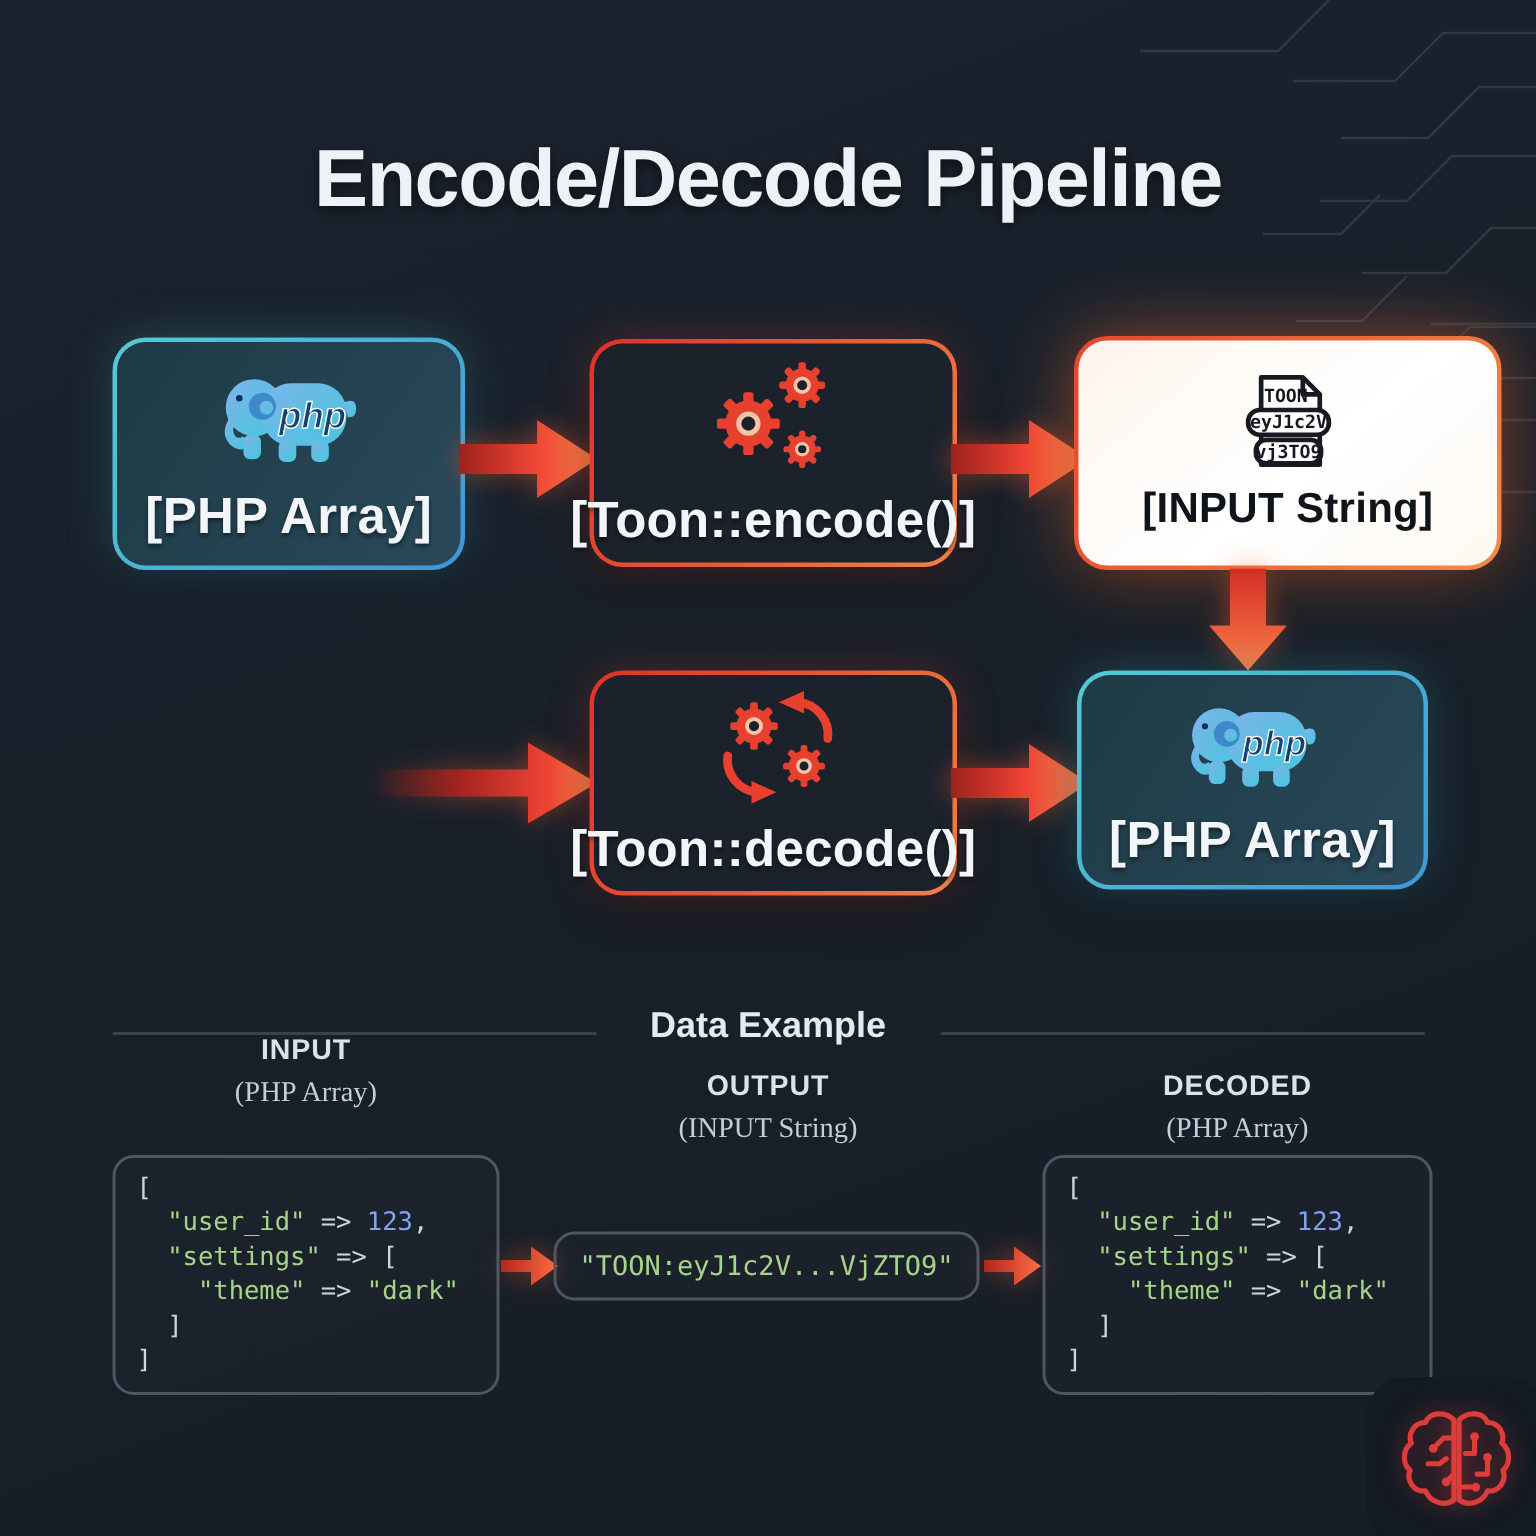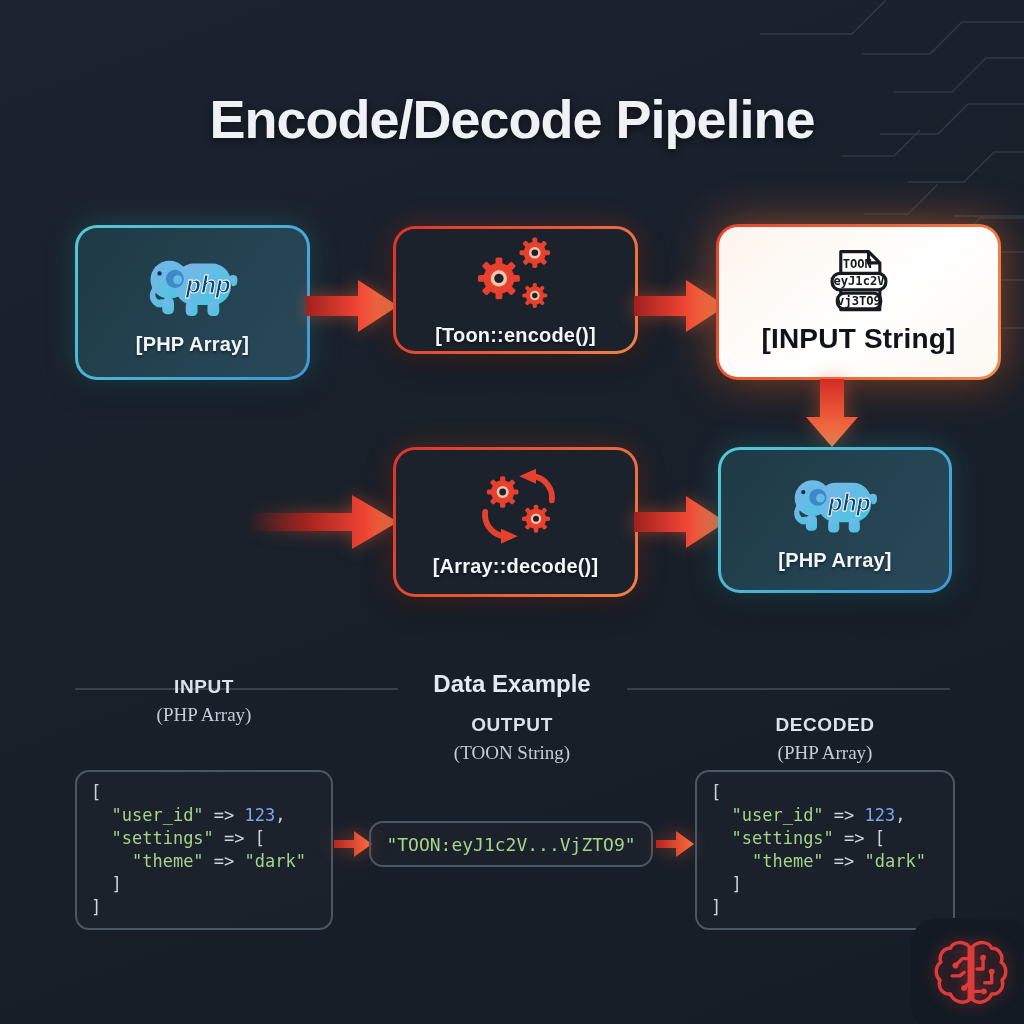--- a/index.html
+++ b/index.html
@@ -24,21 +24,21 @@
   .teal  { background:linear-gradient(135deg,#54cbd3 0%, #3e97d8 100%);
            box-shadow:0 0 30px rgba(70,190,205,0.28), 0 10px 28px rgba(0,0,0,0.35); }
   .teal .inner { background:linear-gradient(125deg,#1e3a45 0%, #29495a 100%); }
   .redb  { background:linear-gradient(120deg,#df3226 0%, #f08146 100%);
            box-shadow:0 0 28px rgba(235,80,45,0.25), 0 10px 28px rgba(0,0,0,0.35); }
   .redb .inner { background:#1b222c; }
   .light { background:linear-gradient(120deg,#e6452c 0%, #f28a4b 100%);
            box-shadow:0 0 44px rgba(255,120,60,0.5), 0 10px 28px rgba(0,0,0,0.3); }
   .light .inner { background:linear-gradient(140deg,#fdf5ec 0%, #ffffff 55%, #fdf8f1 100%); }
 
-  .node-label { font-size:20px; font-weight:bold; color:#f2f5f9; letter-spacing:0.2px;
+  .node-label { font-size:34px; font-weight:bold; color:#f2f5f9; letter-spacing:0.2px;
                 text-shadow:0 2px 3px rgba(0,0,0,0.45); }
   .light .node-label { color:#0f141b; font-size:28px; text-shadow:none; }
 
   .arrow { position:absolute; filter:drop-shadow(0 0 9px rgba(250,90,45,0.45)); }
 
   .section-heading {
     position:absolute; left:0; right:0; top:670px; text-align:center;
     font-size:24px; font-weight:bold; color:#e4eaf1;
   }
   .divider { position:absolute; top:688px; height:2px; background:#39424d; border-radius:2px; }
@@ -120,21 +120,21 @@
     <defs>
         <linearGradient id="ag1" x1="0" y1="0" x2="1" y2="0">
       <stop offset="0" stop-color="#9e211d"></stop>
           <stop offset="0.55" stop-color="#ef4434"></stop>
       <stop offset="1" stop-color="#ff8a4e"></stop>
         </linearGradient>
       </defs>
     <polygon points="0,24 52,24 52,8 92,34 52,60 52,44 0,44" fill="url(#ag1)"></polygon>
   </svg>
 
-  <div class="nodebox redb" style="left:393px;top:226px;width:245px;height:128px;">
+  <div class="nodebox redb" style="left:393px;top:226px;width:245px;height:152px;">
     <div class="inner">
       <svg viewBox="0 0 112 96" width="98" height="82">
         <g fill="#e8402e">
           <g transform="translate(36,52)">
             <rect x="-4" y="-24.5" width="8" height="49" rx="2"></rect>
             <rect x="-4" y="-24.5" width="8" height="49" rx="2" transform="rotate(45)"></rect>
             <rect x="-4" y="-24.5" width="8" height="49" rx="2" transform="rotate(90)"></rect>
             <rect x="-4" y="-24.5" width="8" height="49" rx="2" transform="rotate(135)"></rect>
           </g>
           <circle cx="36" cy="52" r="18"></circle>
@@ -237,21 +237,21 @@
           <polygon points="84,2 64,11 84,20"></polygon>
           <polygon points="42,74 62,83 42,92"></polygon>
         </g>
         <path d="M103,40 A26,26 0 0 0 80,11" stroke="#e8402e" stroke-width="7" fill="none" stroke-linecap="round"></path>
         <path d="M23,54 A26,26 0 0 0 46,83" stroke="#e8402e" stroke-width="7" fill="none" stroke-linecap="round"></path>
         <circle cx="44" cy="30" r="7.2" fill="#f6c3ab"></circle>
           <circle cx="44" cy="30" r="4.1" fill="#1b222c"></circle>
         <circle cx="84" cy="62" r="6.3" fill="#f6c3ab"></circle>
           <circle cx="84" cy="62" r="3.6" fill="#1b222c"></circle>
       </svg>
-      <div class="node-label">[Array::decode()]</div>
+      <div class="node-label">[Toon::decode()]</div>
     </div>
   </div>
 
   <svg class="arrow" style="left:634px;top:488px" width="92" height="68" viewBox="0 0 92 68">
     <defs>
         <linearGradient id="ag5" x1="0" y1="0" x2="1" y2="0">
       <stop offset="0" stop-color="#9e211d"></stop>
           <stop offset="0.55" stop-color="#ef4434"></stop>
       <stop offset="1" stop-color="#ff8a4e"></stop>
         </linearGradient>
@@ -283,27 +283,27 @@
         <text x="77" y="49" text-anchor="middle" font-size="27" font-weight="bold" font-style="italic" fill="#16406e" stroke="#ffffff" stroke-width="1">php</text>
       </svg>
       <div class="node-label">[PHP Array]</div>
     </div>
   </div>
 
   <div class="divider" style="left:75px;width:323px"></div>
   <div class="divider" style="left:627px;width:323px"></div>
   <div class="section-heading">Data Example</div>
 
-  <div class="col-head" style="left:75px;top:676px;width:258px">
+  <div class="col-head" style="left:75px;top:690px;width:258px">
     <div class="col-title">INPUT</div>
     <div class="col-sub">(PHP Array)</div>
   </div>
   <div class="col-head" style="left:369px;top:714px;width:286px">
     <div class="col-title">OUTPUT</div>
-    <div class="col-sub">(TOON String)</div>
+    <div class="col-sub">(INPUT String)</div>
   </div>
   <div class="col-head" style="left:695px;top:714px;width:260px">
     <div class="col-title">DECODED</div>
     <div class="col-sub">(PHP Array)</div>
   </div>
 
   <div class="codebox" style="left:75px;top:770px;width:258px;height:160px">
     <div class="code"><div><span class="tok-p">[</span></div><div><span class="tok-p">  </span><span class="tok-s">"user_id"</span><span class="tok-p"> =&gt; </span><span class="tok-n">123</span><span class="tok-p">,</span></div><div><span class="tok-p">  </span><span class="tok-s">"settings"</span><span class="tok-p"> =&gt; [</span></div><div><span class="tok-p">    </span><span class="tok-s">"theme"</span><span class="tok-p"> =&gt; </span><span class="tok-s">"dark"</span></div><div><span class="tok-p">  ]</span></div><div><span class="tok-p">]</span></div></div>
   </div>
 

